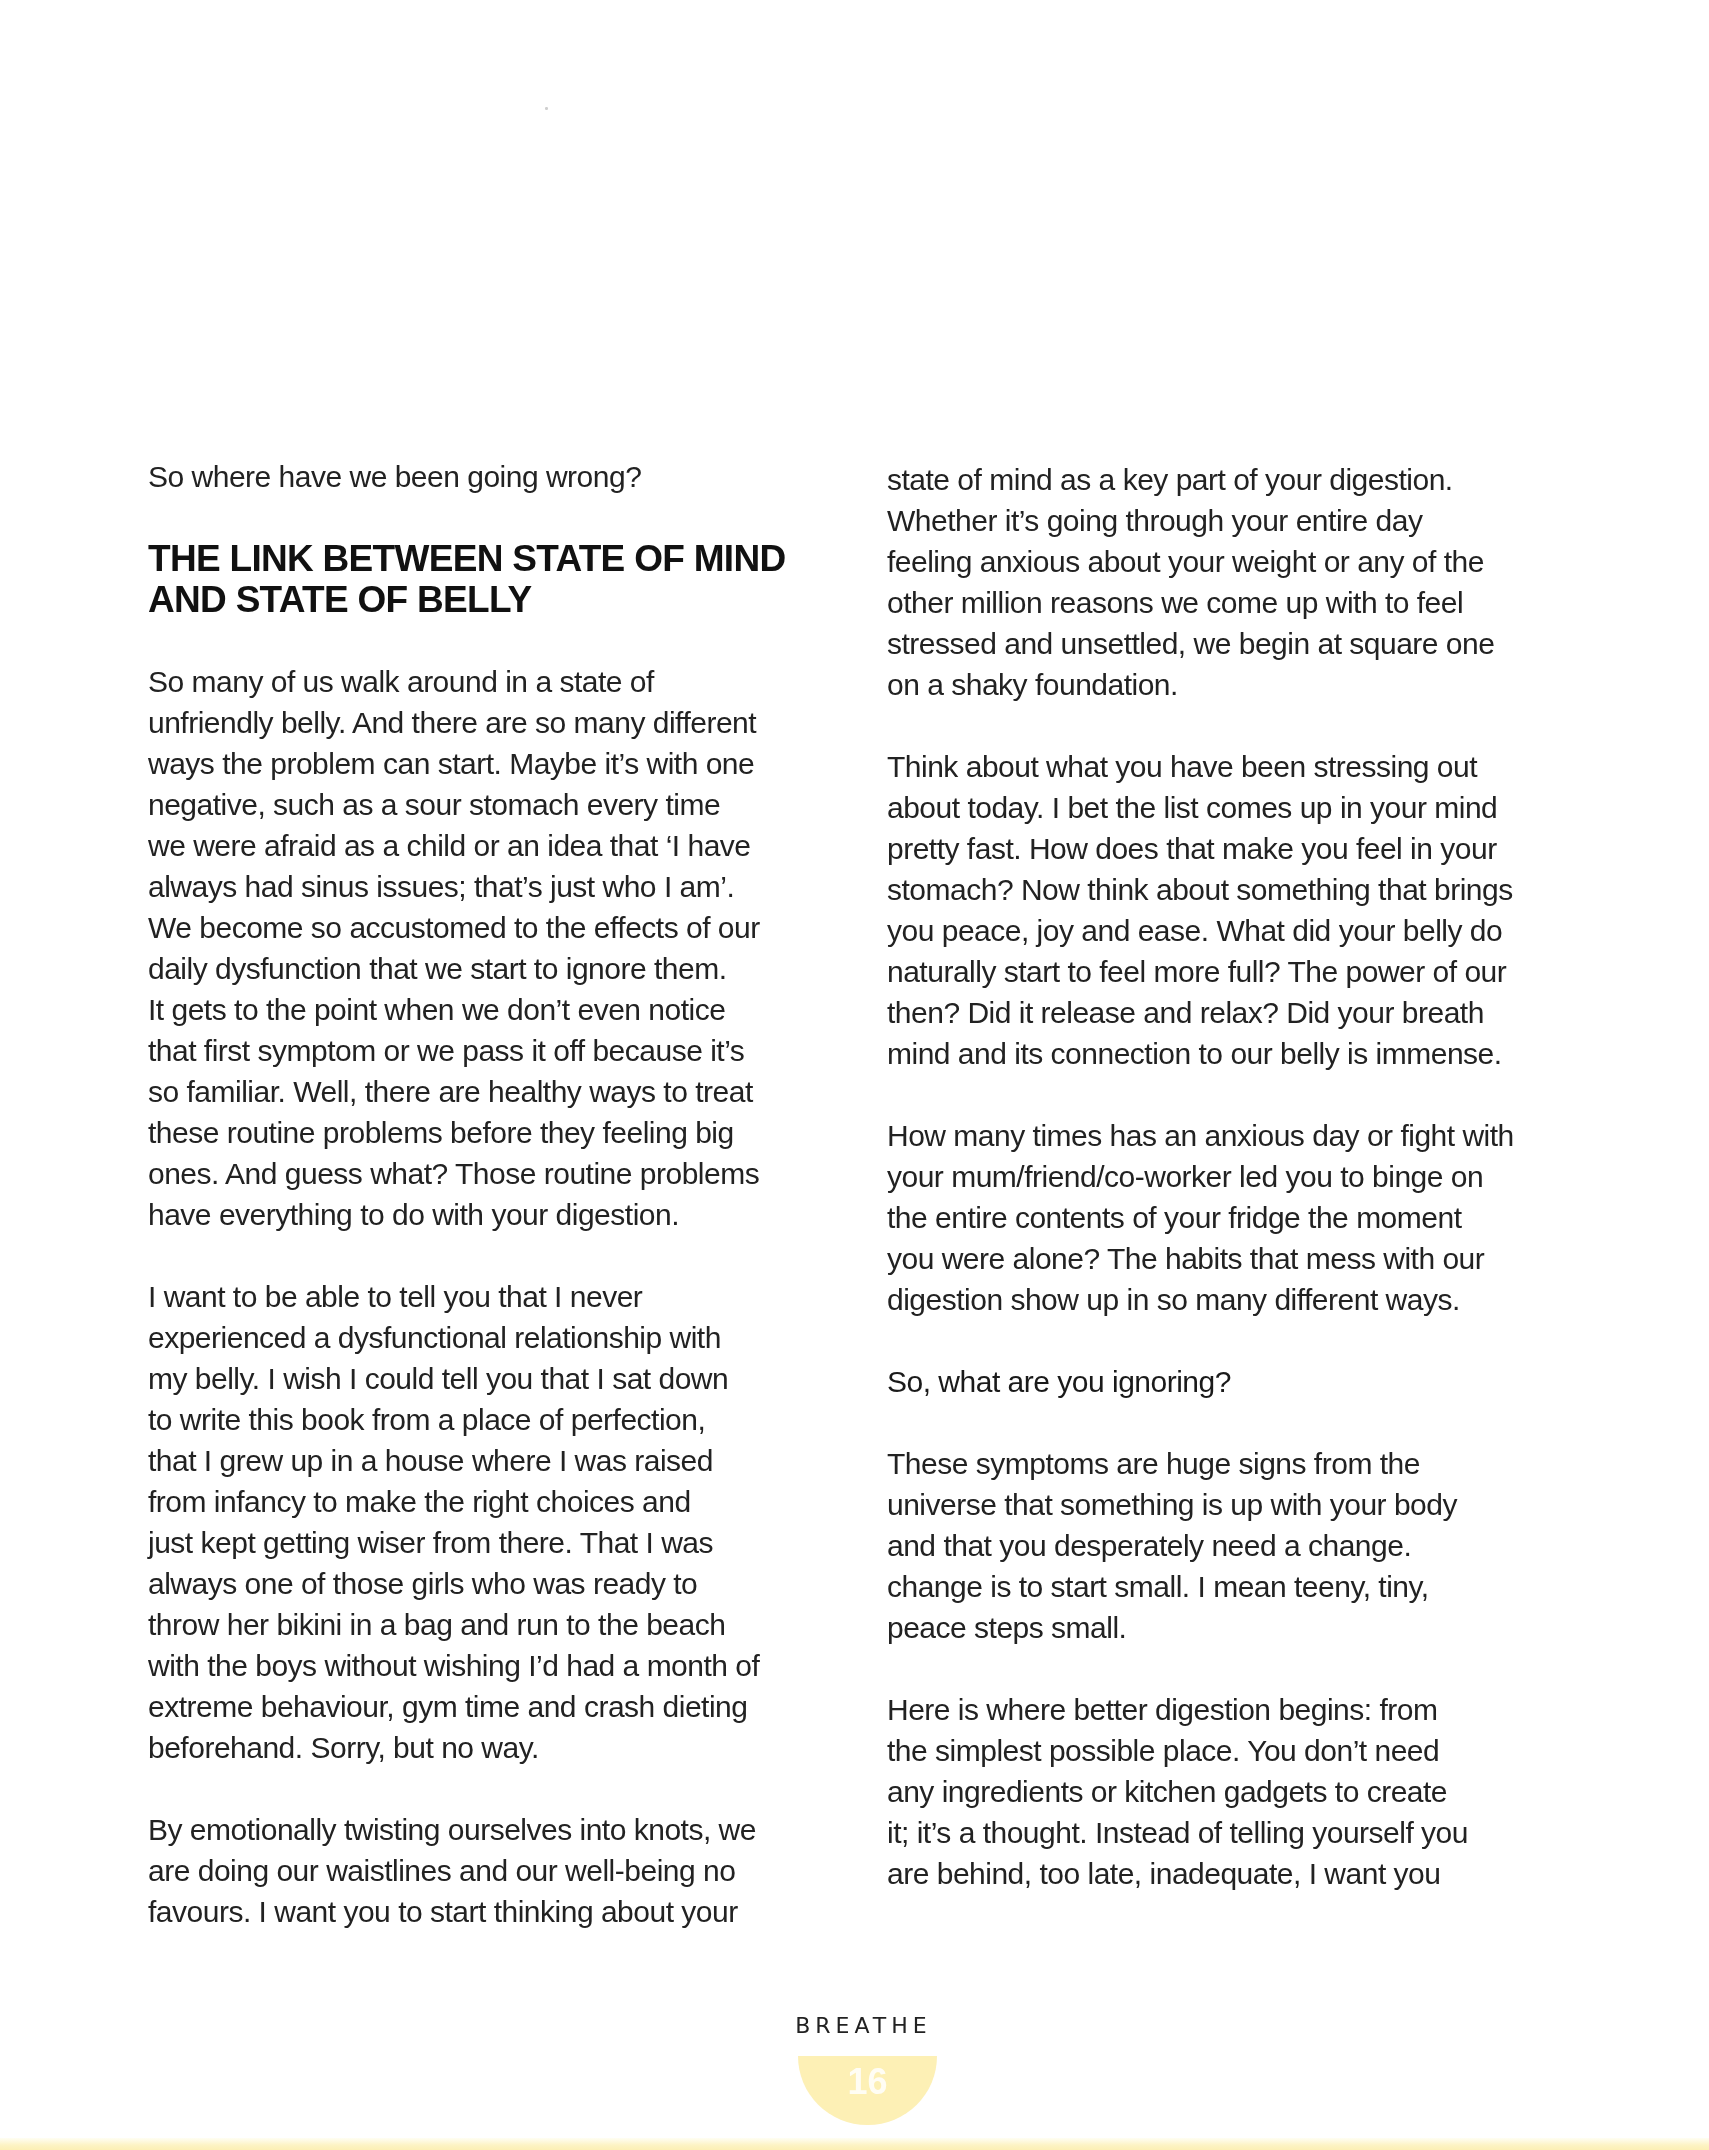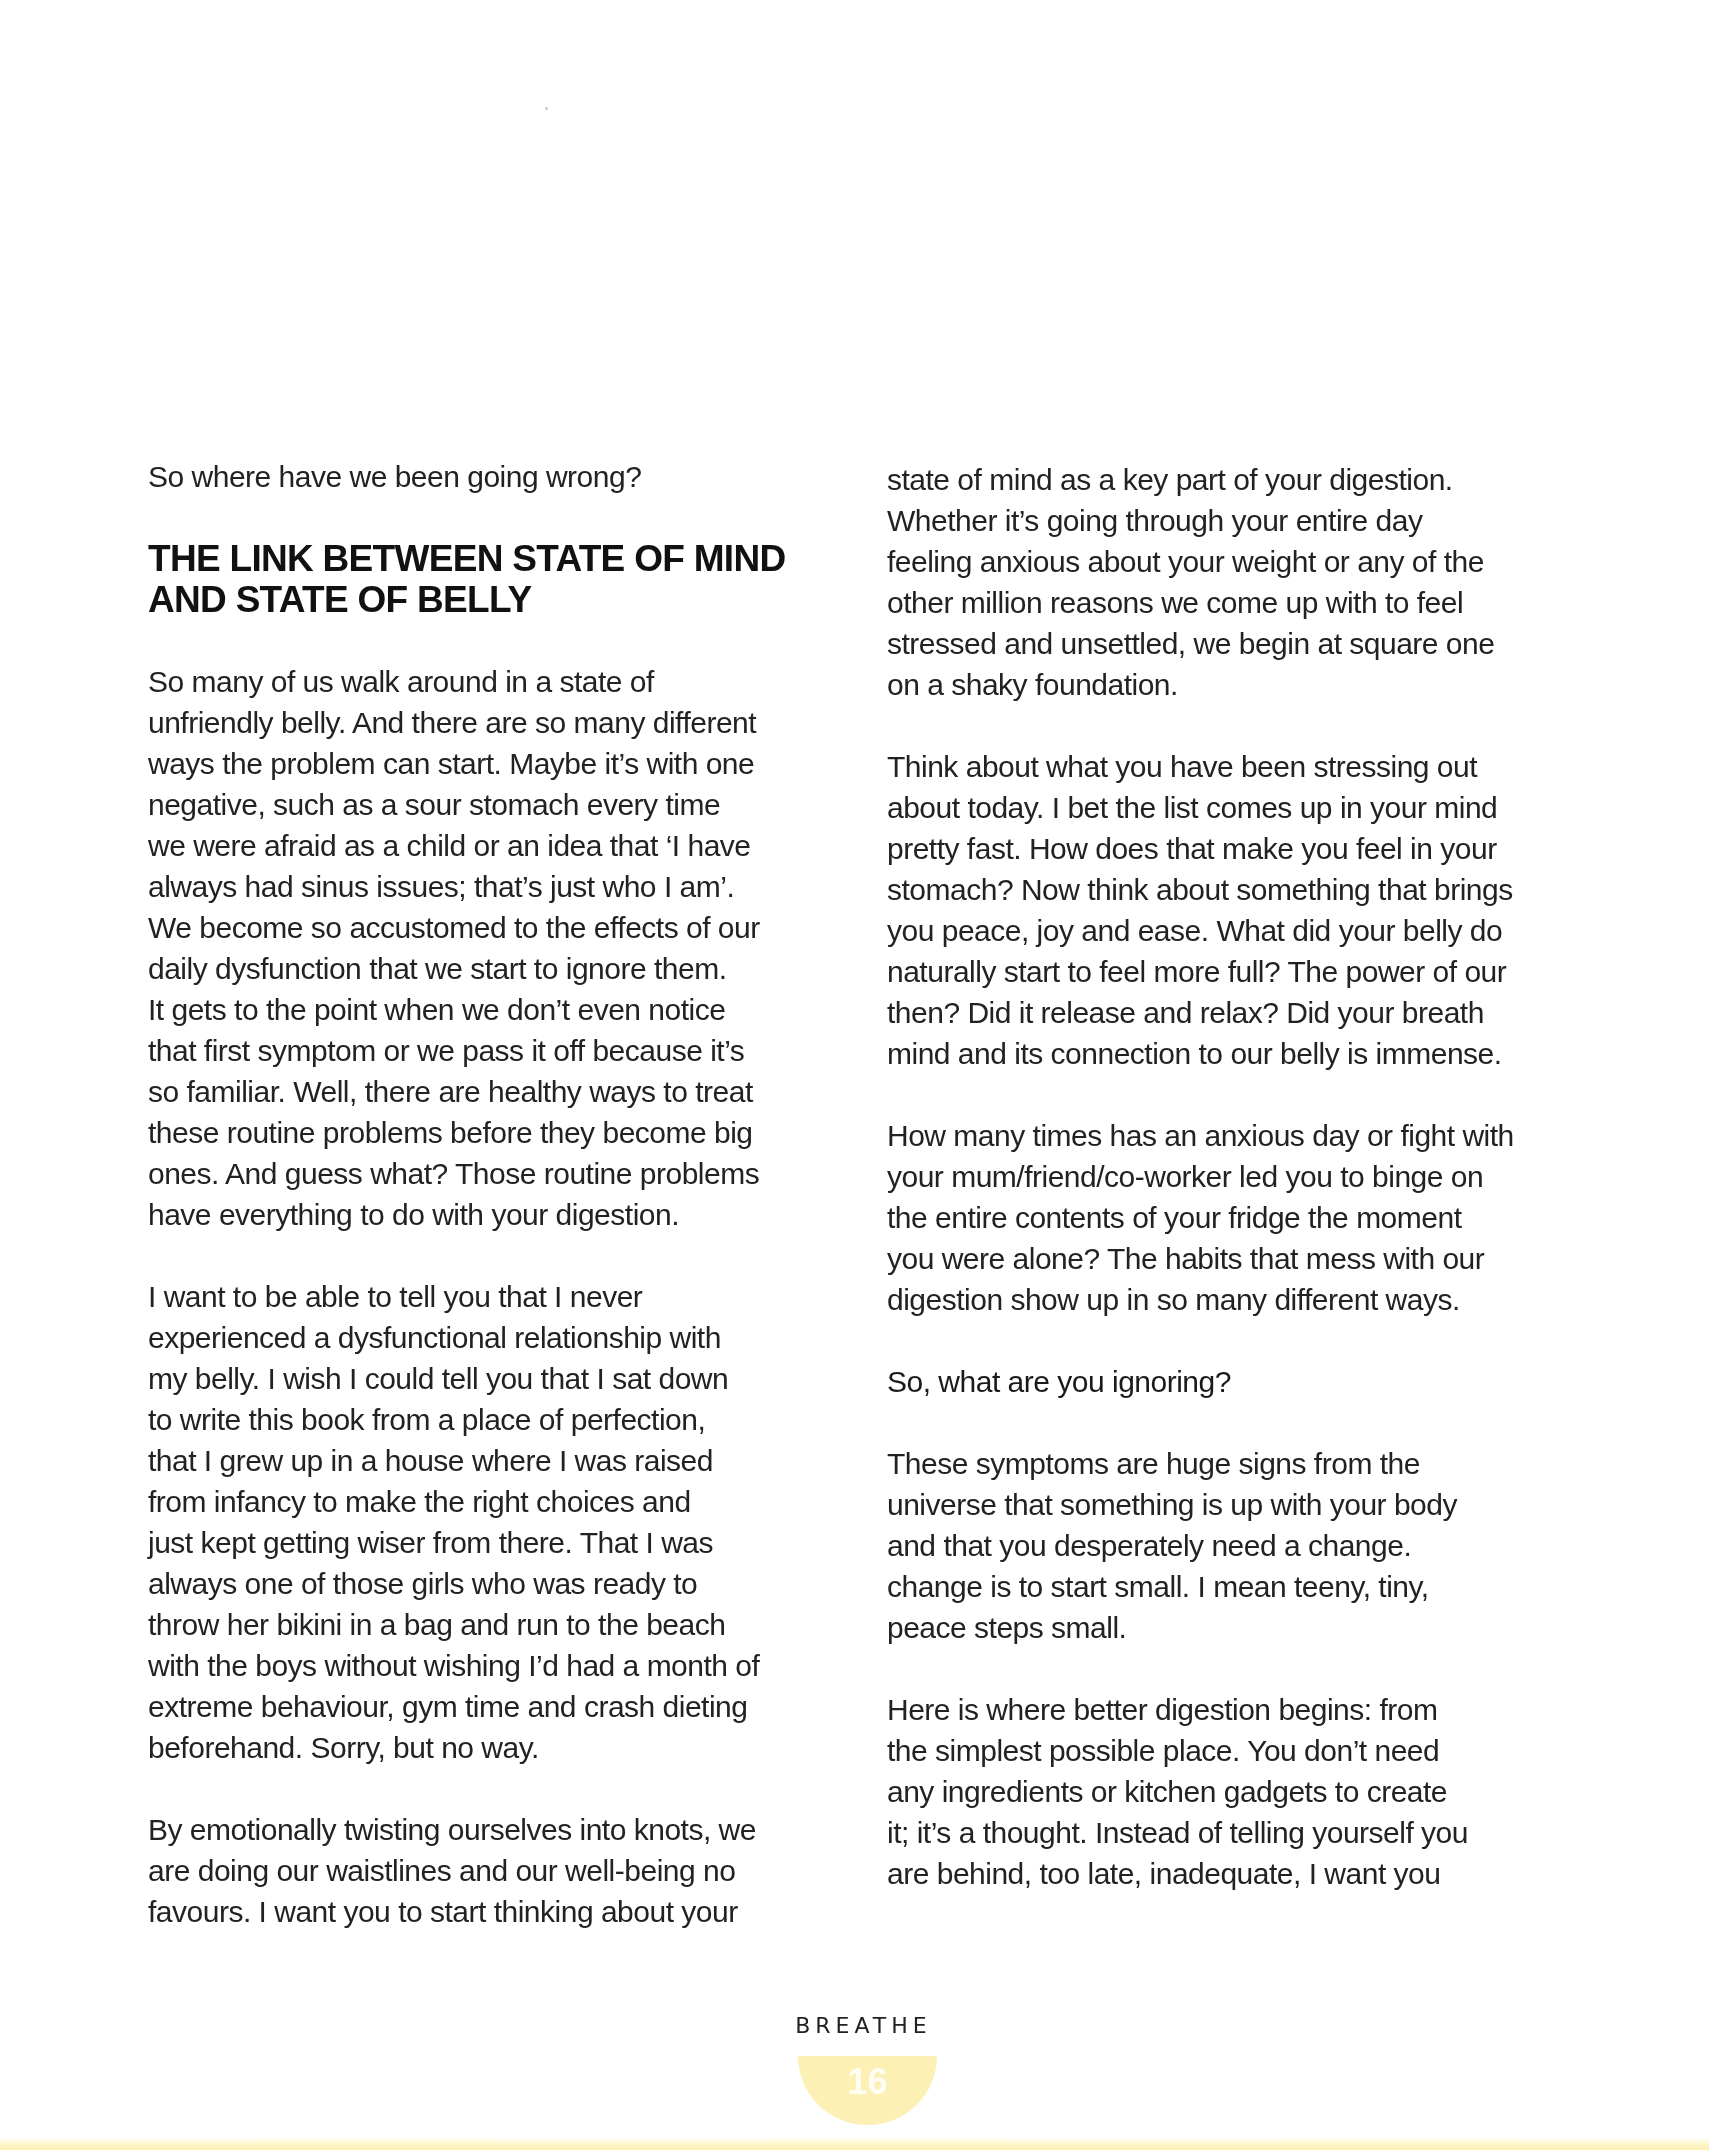--- a/index.html
+++ b/index.html
@@ -125,21 +125,21 @@
         <span class="line">unfriendly belly. And there are so many different</span>
         <span class="line">ways the problem can start. Maybe it’s with one</span>
         <span class="line">negative, such as a sour stomach every time</span>
         <span class="line">we were afraid as a child or an idea that ‘I have</span>
         <span class="line">always had sinus issues; that’s just who I am’.</span>
         <span class="line">We become so accustomed to the effects of our</span>
         <span class="line">daily dysfunction that we start to ignore them.</span>
         <span class="line">It gets to the point when we don’t even notice</span>
         <span class="line">that first symptom or we pass it off because it’s</span>
         <span class="line">so familiar. Well, there are healthy ways to treat</span>
-        <span class="line">these routine problems before they become big</span>
+        <span class="line">these routine problems before they feeling big</span>
         <span class="line">ones. And guess what? Those routine problems</span>
         <span class="line">have everything to do with your digestion.</span>
       </div>
       <span class="gap"></span>
       <div>
         <span class="line">I want to be able to tell you that I never</span>
         <span class="line">experienced a dysfunctional relationship with</span>
         <span class="line">my belly. I wish I could tell you that I sat down</span>
         <span class="line">to write this book from a place of perfection,</span>
         <span class="line">that I grew up in a house where I was raised</span>

